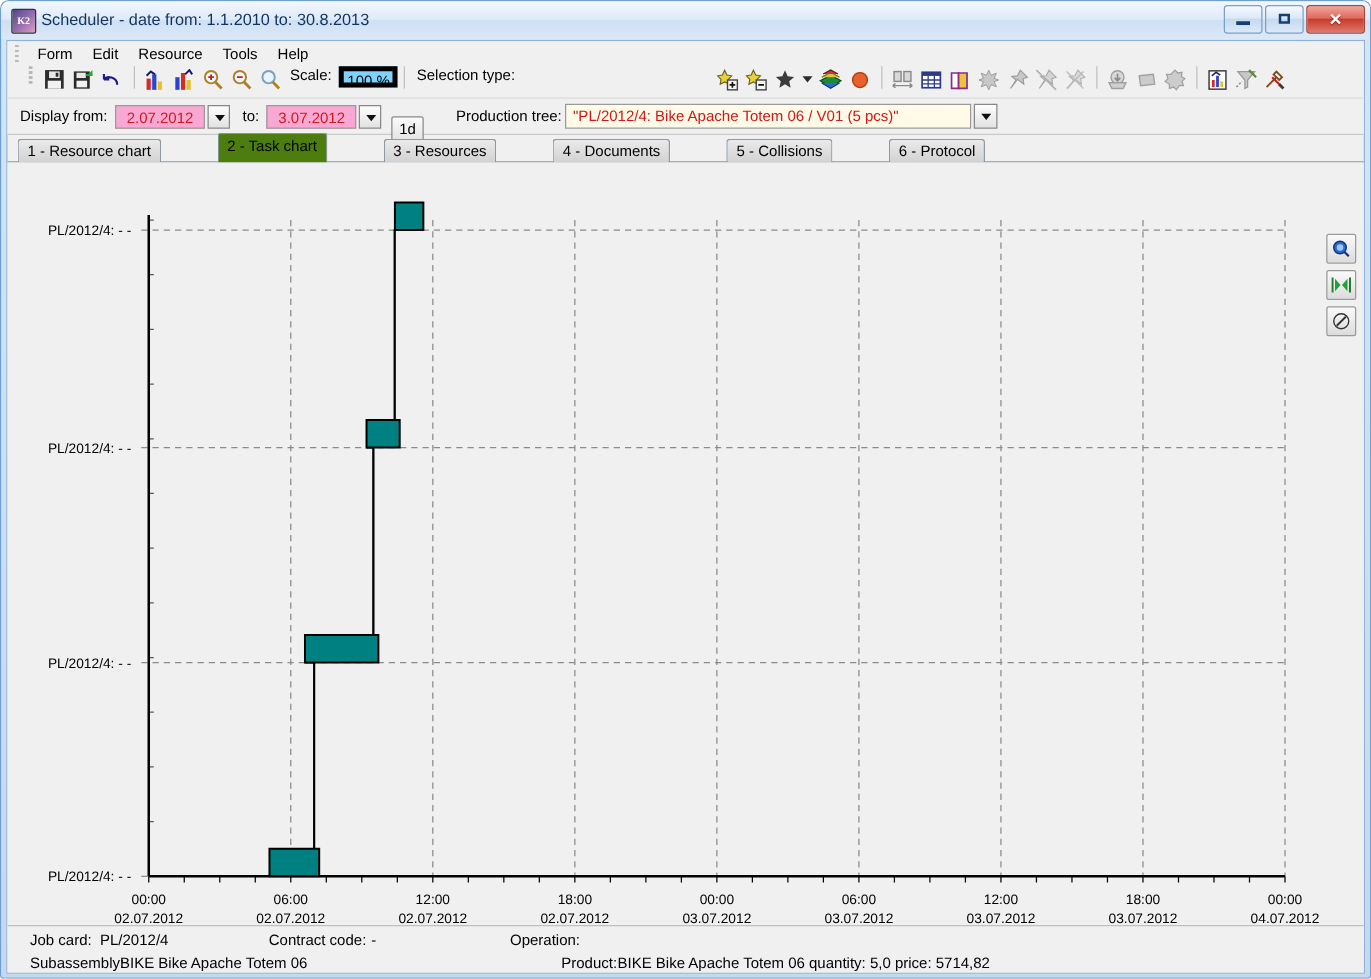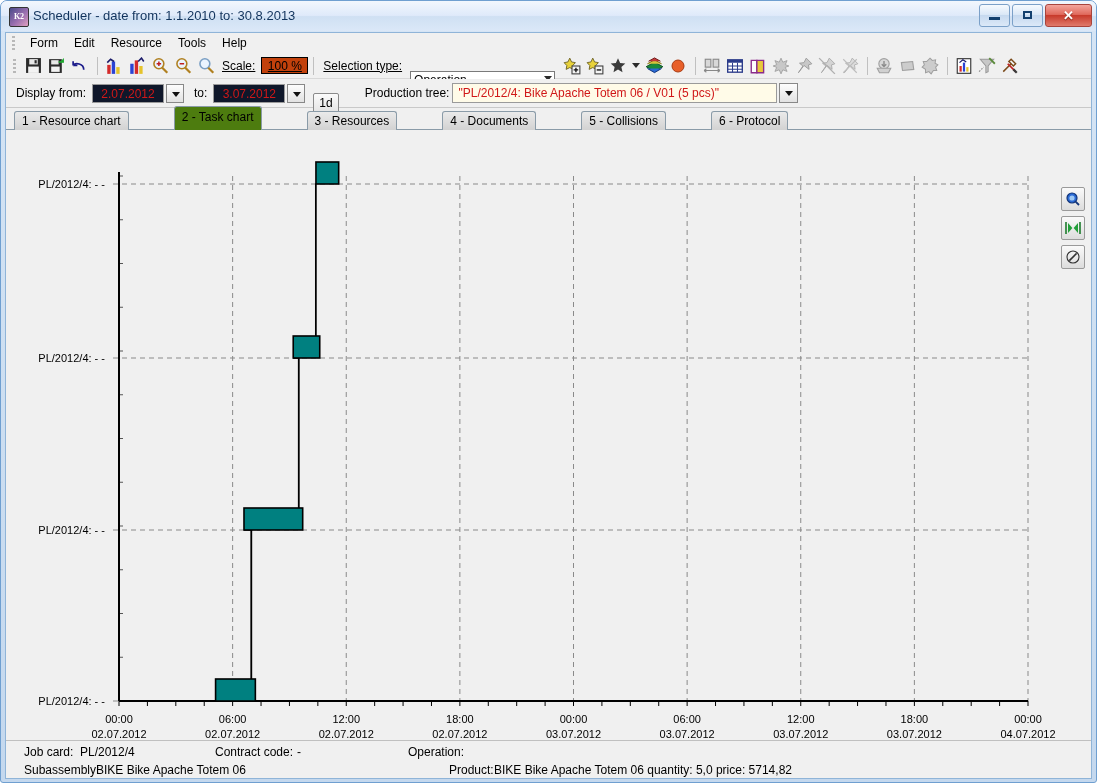--- a/index.html
+++ b/index.html
@@ -63,50 +63,50 @@
     background:#f0f0f0;display:flex;align-items:center;padding-left:6px;
     box-sizing:border-box;
   }
   .grip{width:3px;height:14px;margin-right:7px;
     background:repeating-linear-gradient(180deg,#b8b8b8 0 2px,transparent 2px 4px);}
   .menu-item{padding:2px 8px;font-size:12px;color:#000;}
 
   
   .toolbar{
     position:absolute;left:0;top:20px;width:100%;height:26px;
-    background:#f0f0f0;display:flex;align-items:center;padding-left:7px;
-    box-sizing:border-box;border-bottom:1px solid #d8d8d8;text-decoration:underline;
+    background:#f0f0f0;display:flex;padding-left:17px;
+    box-sizing:border-box;border-bottom:1px solid #d8d8d8;
   }
   .tbtn{width:21px;height:21px;margin-right:2px;position:relative;
     display:flex;align-items:center;justify-content:center;}
   .tsep{width:1px;height:18px;background:#c0c0c0;margin:0 5px;}
   .tlabel{font-size:12px;margin:0 6px 0 4px;}
   .scalebox{
-    width:47px;height:17px;border:1px solid #000000;background:#c2410c;
+    width:47px;height:17px;border:4px solid #000000;background:#7dd3fc;
     font-size:12px;line-height:16px;text-align:center;box-sizing:border-box;
   }
   .sel-combo{
     width:145px;height:19px;border:1px solid #7a7a7a;background:#fff;
     position:relative;box-sizing:border-box;font-size:12px;line-height:17px;
     padding-left:3px;margin-left:2px;margin-top:29px;
   }
   .combo-arrow{
     position:absolute;right:2px;top:4px;width:0;height:0;
     border-left:4px solid transparent;border-right:4px solid transparent;border-top:5px solid #2b2b2b;
   }
 
   
   .daterow{
     position:absolute;left:0;top:46px;width:100%;height:29px;
     background:#f0f0f0;display:flex;align-items:center;padding-left:10px;
     box-sizing:border-box;border-bottom:1px solid #c9c9c9;
   }
   .dlabel{font-size:12px;color:#000;}
   .datefield{
-    height:19px;width:72px;border:1px solid #9a9a9a;background:#0f172a;
+    height:19px;width:72px;border:1px solid #9a9a9a;background:#f9a8d4;
     color:#d01818;font-size:12px;line-height:18px;text-align:center;
     box-sizing:border-box;
   }
   .ddrop{
     width:18px;height:19px;border:1px solid #888;box-sizing:border-box;
     background:linear-gradient(180deg,#fdfdfd,#e2e2e2);
     position:relative;margin-left:2px;
   }
   .ddrop:after{
     content:"";position:absolute;left:5px;top:7px;width:0;height:0;

